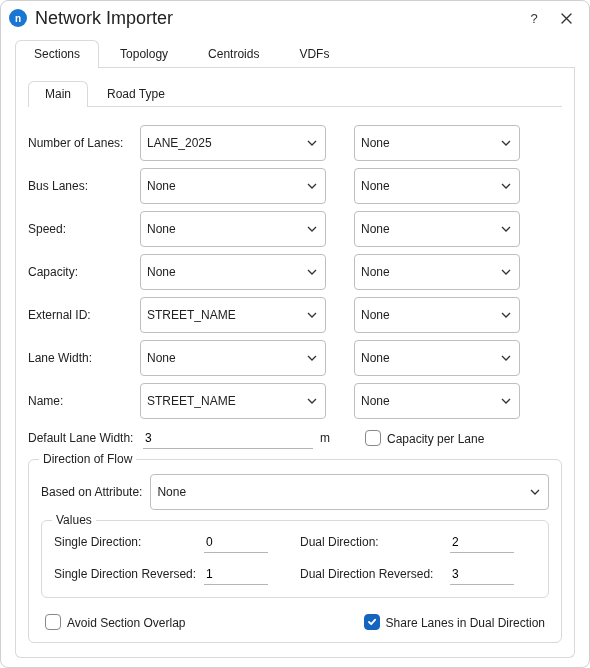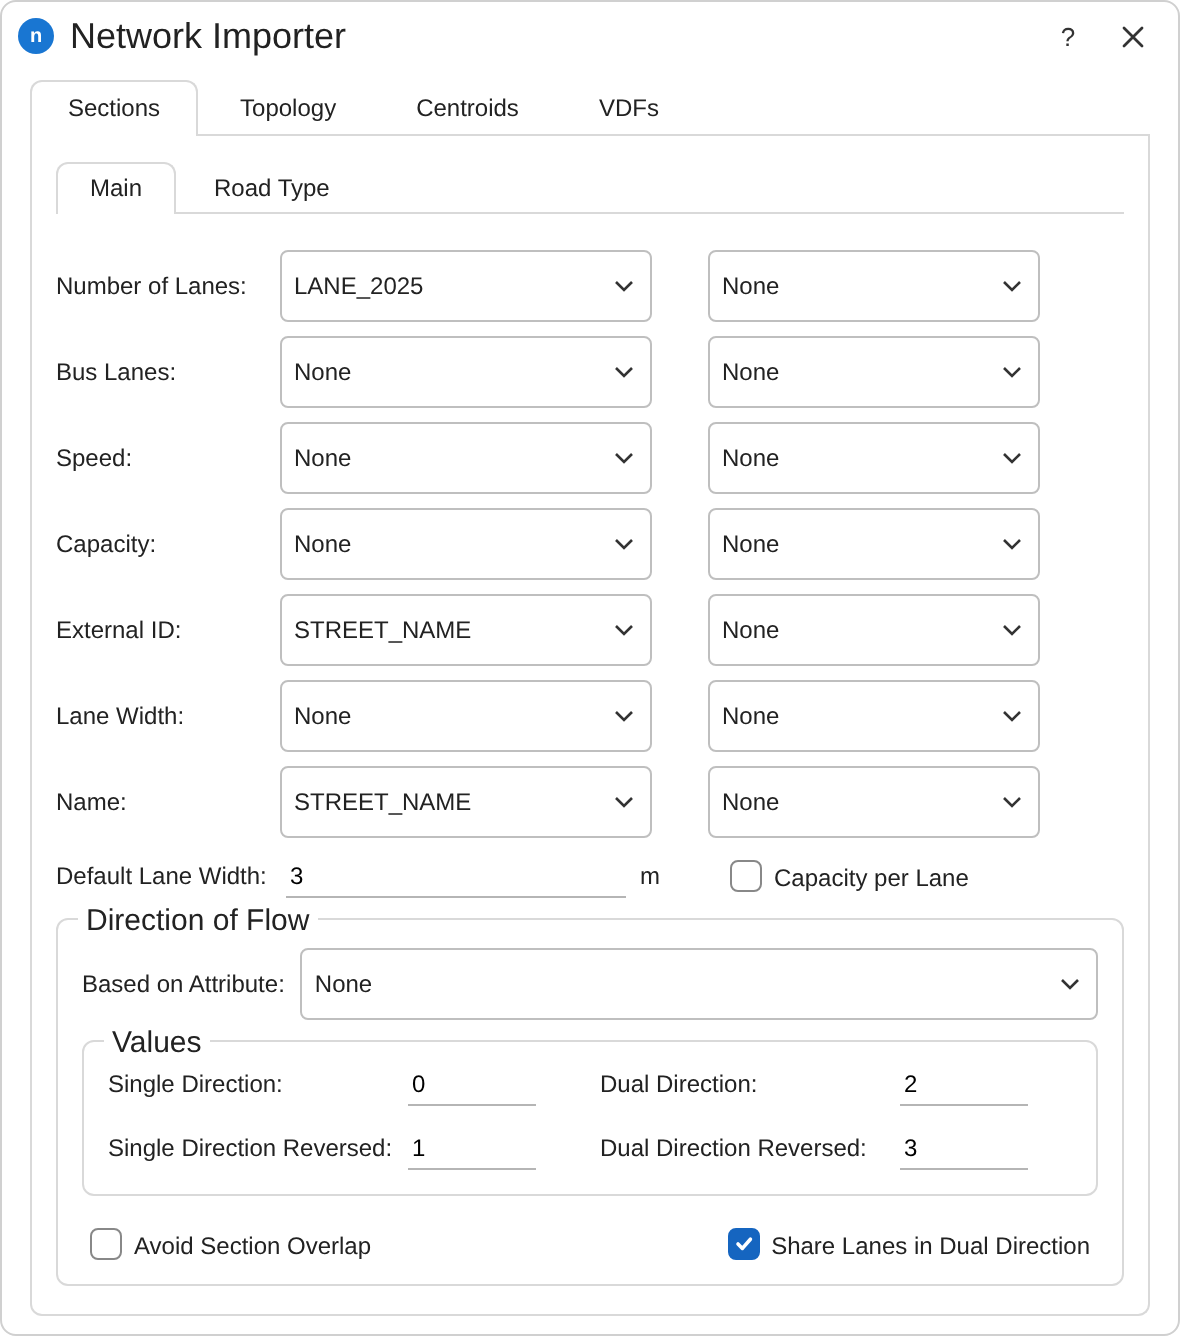--- a/index.html
+++ b/index.html
@@ -177,21 +177,21 @@
     padding: 10px 12px 12px 12px;
     position: relative;
     margin-top: 10px;
   }
   .group > .legend {
     position: absolute;
     top: -8px;
     left: 10px;
     background: #fff;
     padding: 0 4px;
-    font-size: 15px;
+    font-size: 12px;
     color: #222;
   }
   .baserow {
     display: flex;
     align-items: center;
     gap: 8px;
     margin: 4px 0 10px 0;
   }
   .baserow .combo { flex: 1; }
 

